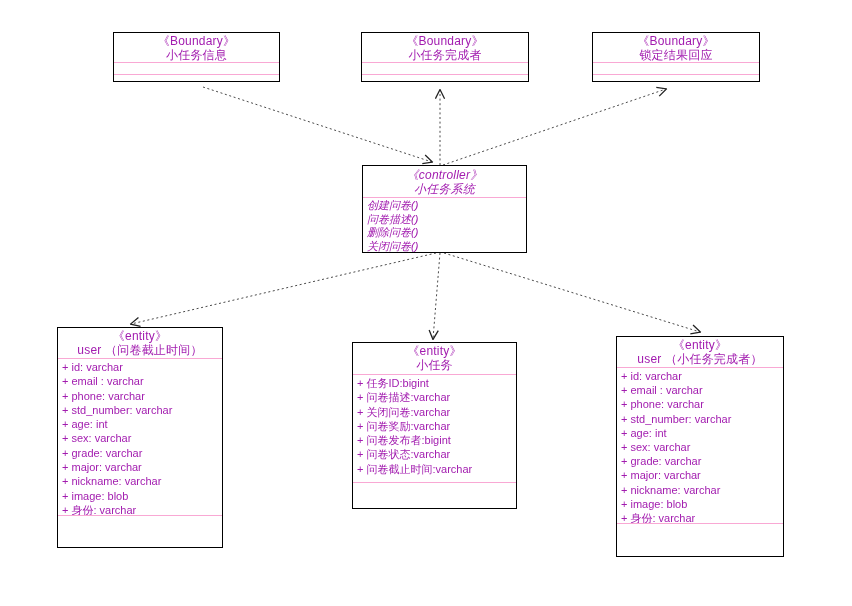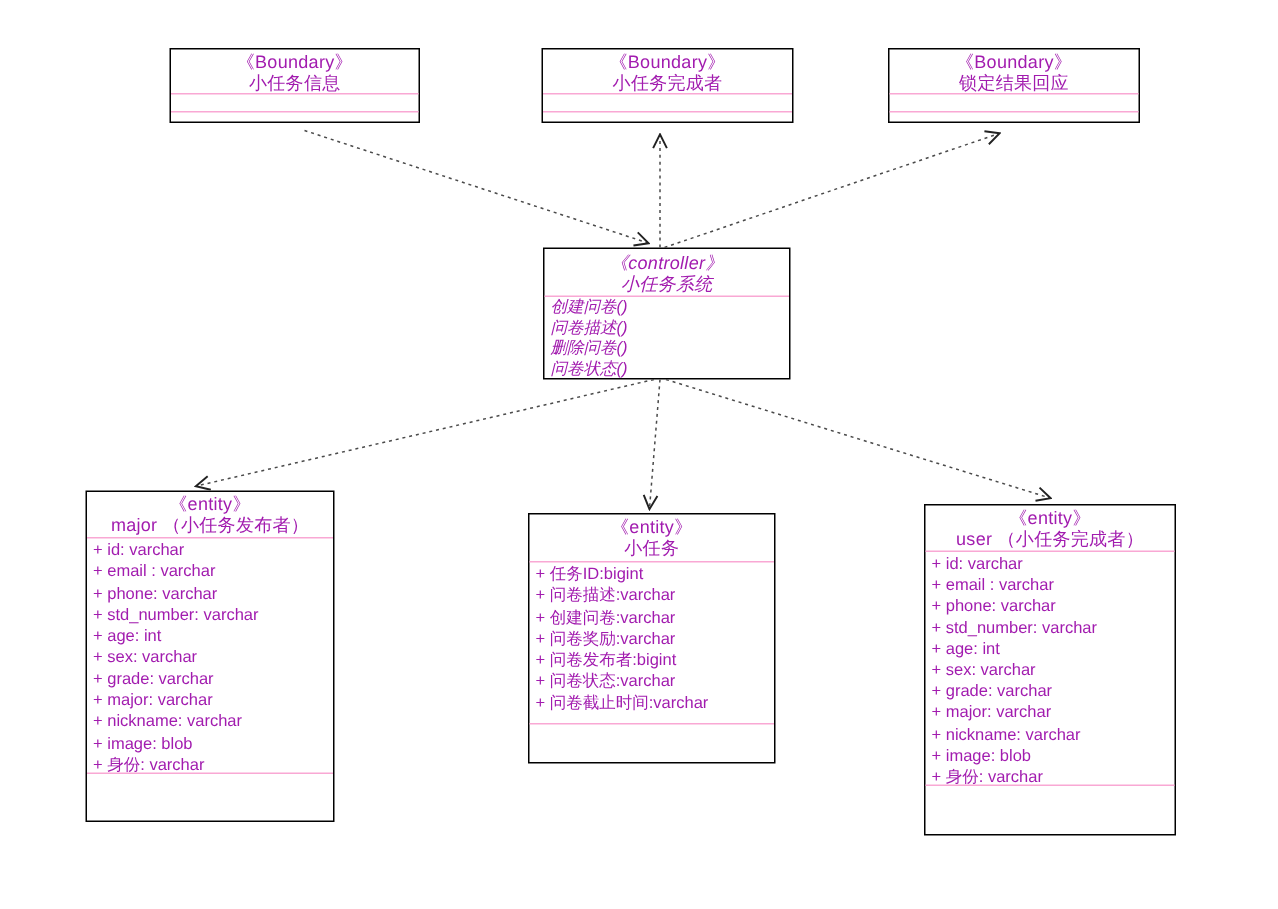--- a/index.html
+++ b/index.html
@@ -110,28 +110,28 @@
 
   <div class="uml-box" style="left:362px; top:165px; width:165px; height:88px;font-style:italic;">
     <div class="compartment title-compartment" style="height:32px; padding-top:3px;">
       <div class="stereotype">《controller》</div>
       <div class="class-name">小任务系统</div>
     </div>
     <div class="compartment grow member-list ops-ctrl">
       <div class="member-row">创建问卷()</div>
       <div class="member-row">问卷描述()</div>
       <div class="member-row">删除问卷()</div>
-      <div class="member-row">问卷状态()</div>
+      <div class="member-row">关闭问卷()</div>
     </div>
   </div>
 
   <div class="uml-box" style="left:57px; top:327px; width:166px; height:221px;">
     <div class="compartment title-compartment" style="height:30px;">
       <div class="stereotype">《entity》</div>
-      <div class="class-name">major （小任务发布者）</div>
+      <div class="class-name">user （问卷截止时间）</div>
     </div>
     <div class="compartment member-list attrs-e1" style="height:157px;">
       <div class="member-row">+ id: varchar</div>
       <div class="member-row">+ email : varchar</div>
       <div class="member-row">+ phone: varchar</div>
       <div class="member-row">+ std_number: varchar</div>
       <div class="member-row">+ age: int</div>
       <div class="member-row">+ sex: varchar</div>
       <div class="member-row">+ grade: varchar</div>
       <div class="member-row">+ major: varchar</div>
@@ -143,21 +143,21 @@
   </div>
 
   <div class="uml-box" style="left:352px; top:342px; width:165px; height:167px;">
     <div class="compartment title-compartment" style="height:31px;">
       <div class="stereotype">《entity》</div>
       <div class="class-name">小任务</div>
     </div>
     <div class="compartment member-list attrs-e2" style="height:108px;">
       <div class="member-row">+ 任务ID:bigint</div>
       <div class="member-row">+ 问卷描述:varchar</div>
-      <div class="member-row">+ 创建问卷:varchar</div>
+      <div class="member-row">+ 关闭问卷:varchar</div>
       <div class="member-row">+ 问卷奖励:varchar</div>
       <div class="member-row">+ 问卷发布者:bigint</div>
       <div class="member-row">+ 问卷状态:varchar</div>
       <div class="member-row">+ 问卷截止时间:varchar</div>
     </div>
     <div class="compartment grow"></div>
   </div>
 
   <div class="uml-box" style="left:616px; top:336px; width:168px; height:221px;">
     <div class="compartment title-compartment" style="height:30px;">

